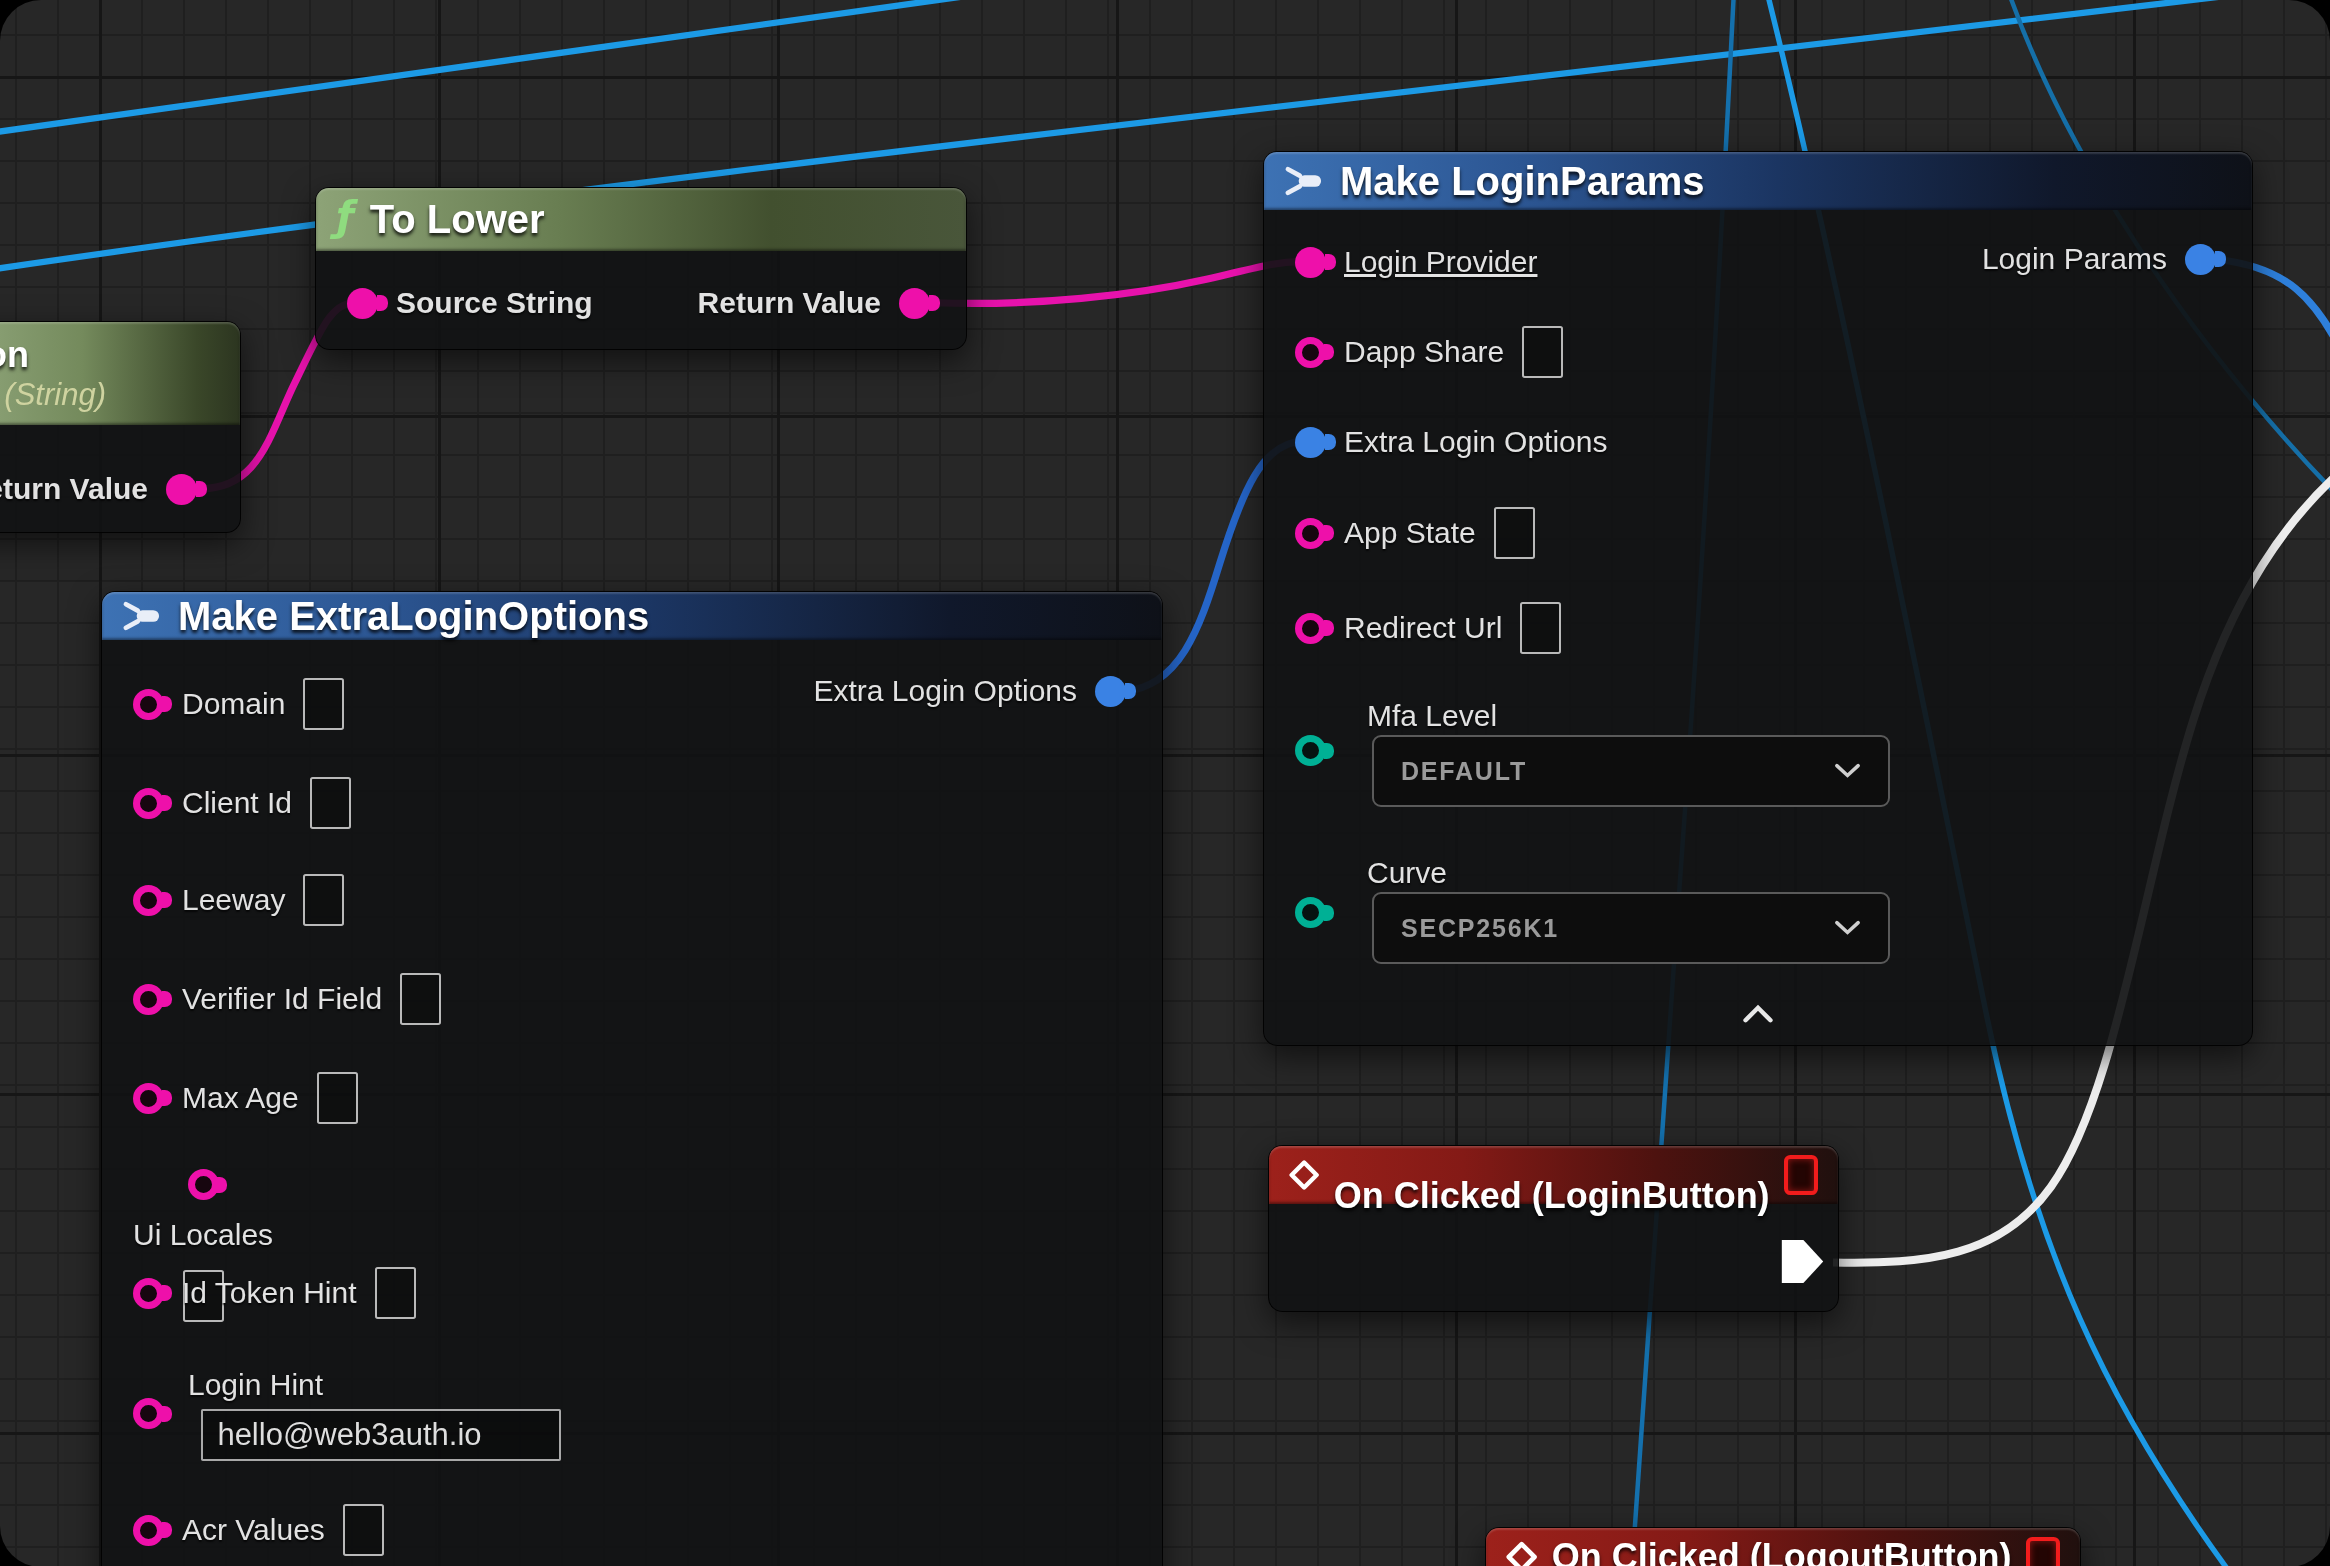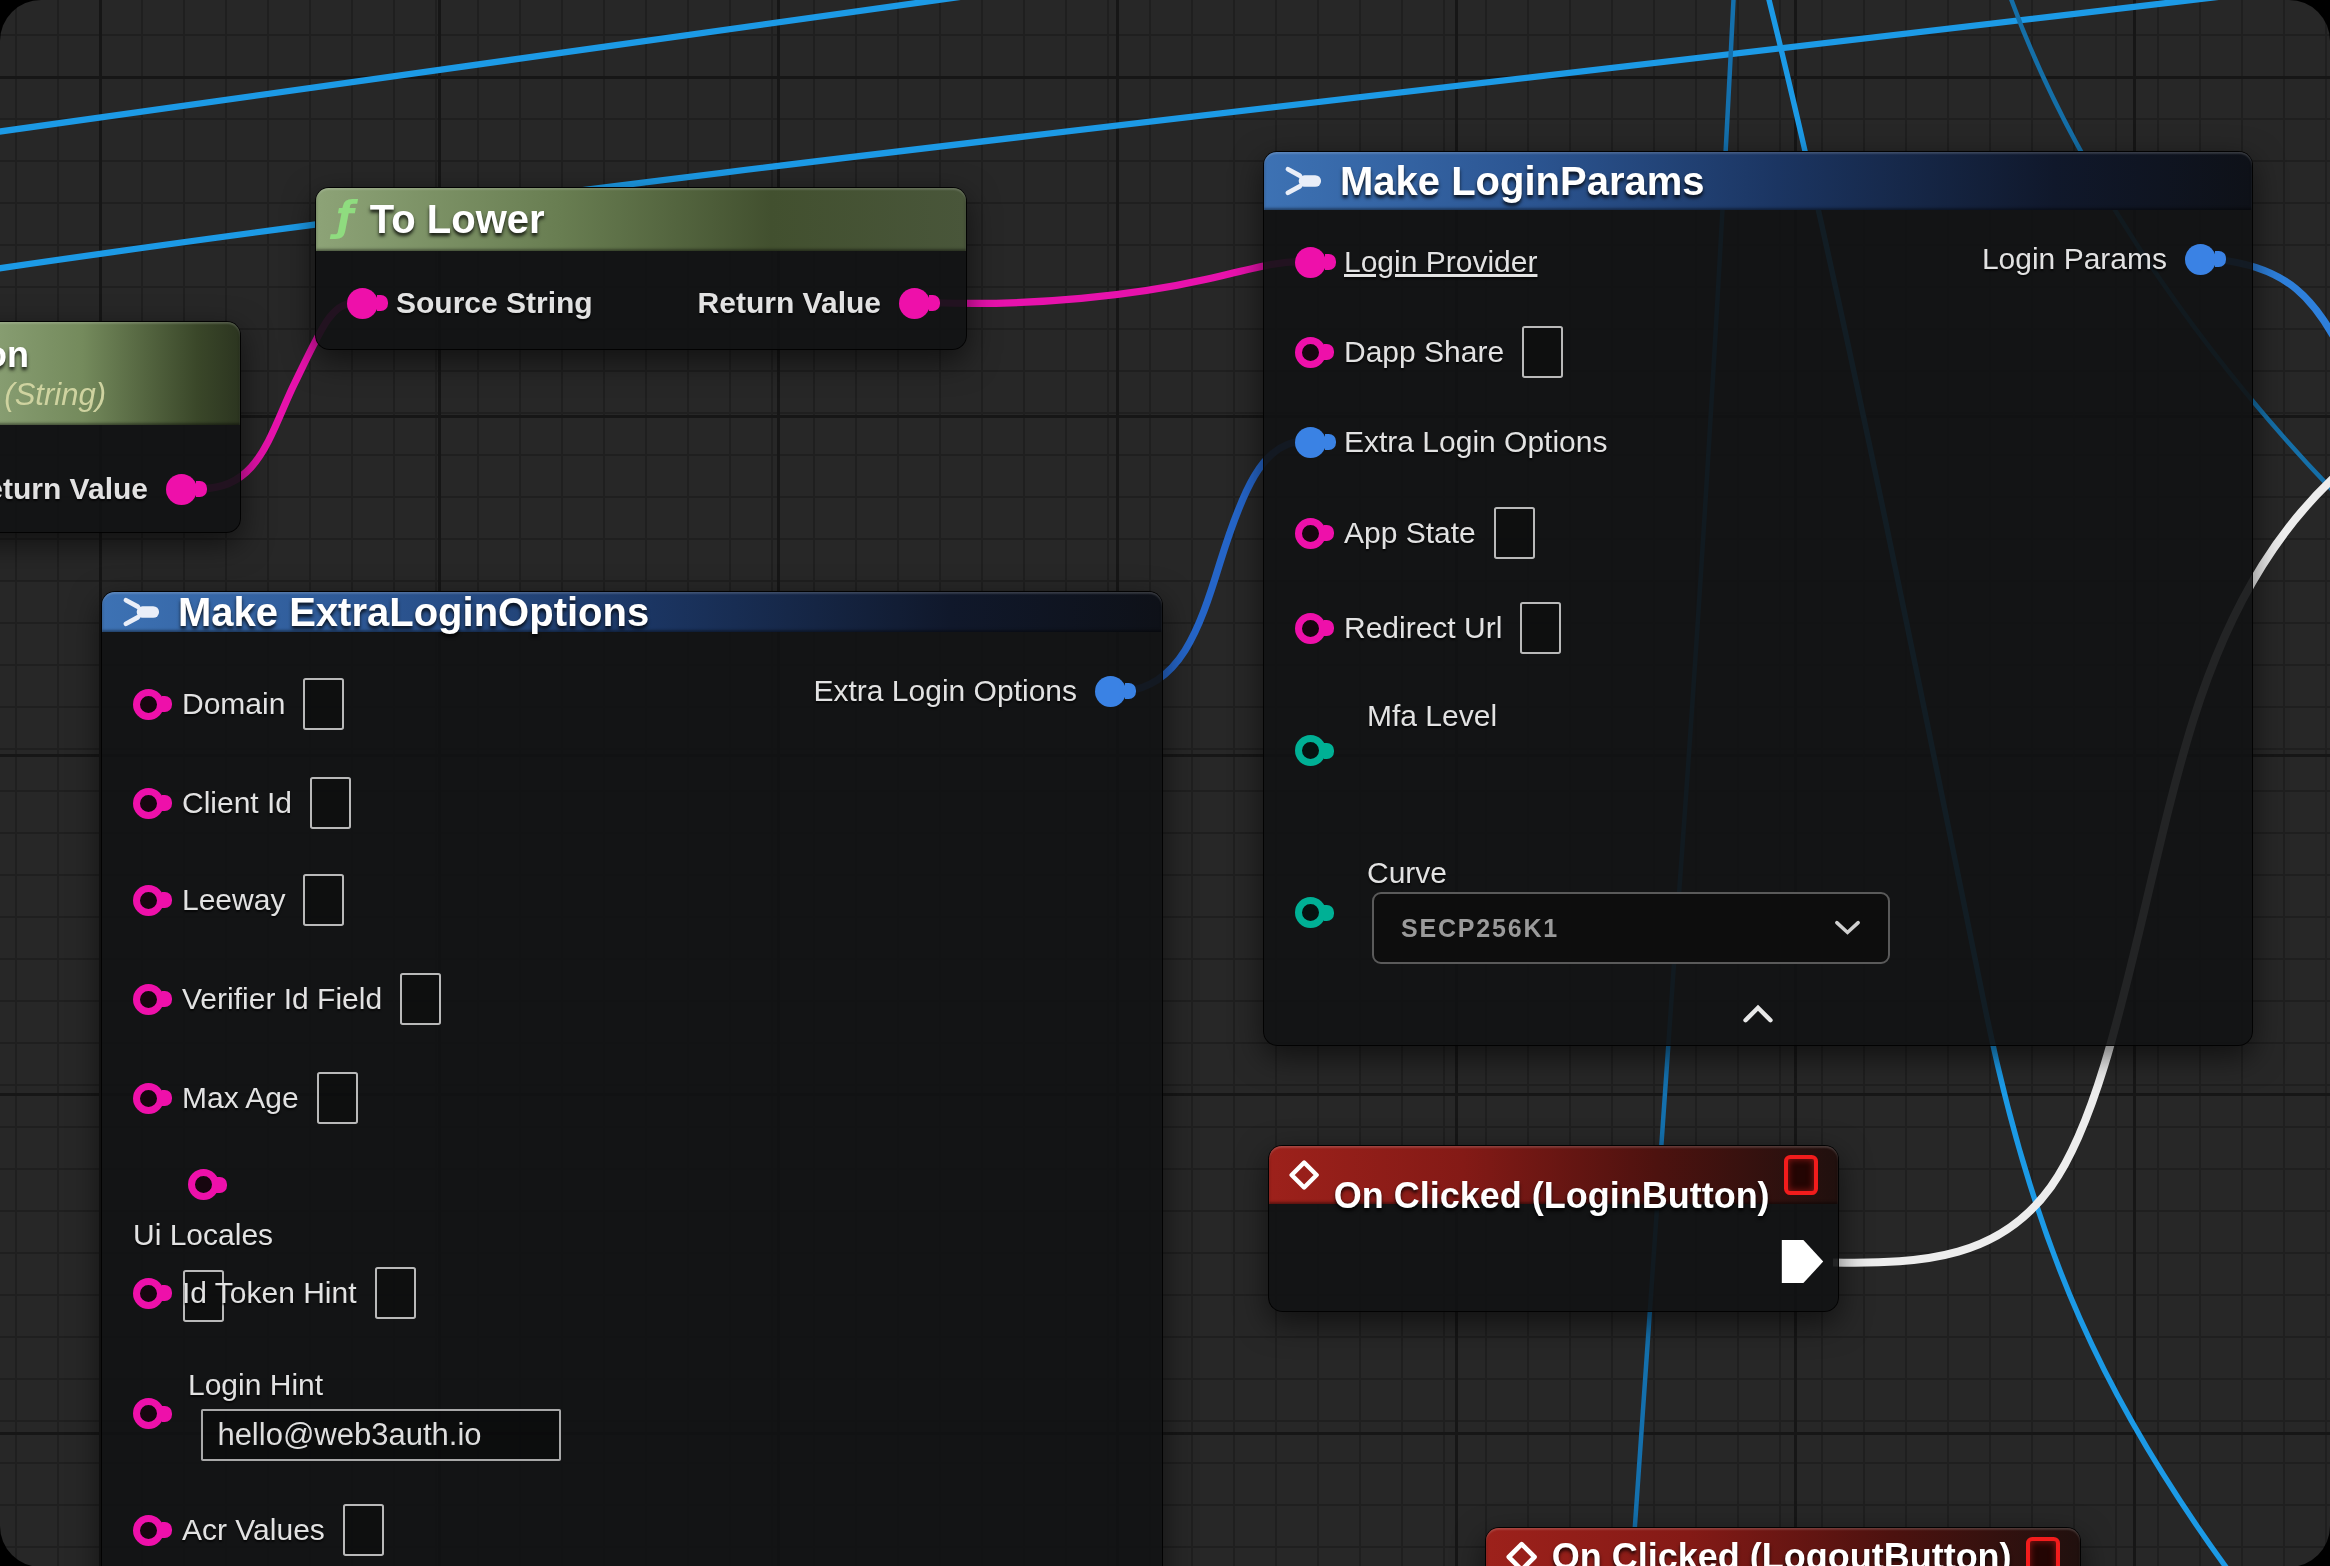--- a/index.html
+++ b/index.html
@@ -116,21 +116,21 @@
       <span class="pin f-mag"></span>
       <span class="lbl" style="font-weight:bold;">Source String</span>
     </div>
     <div class="prow out" style="top:89px;right:36px;">
       <span class="lbl" style="font-weight:bold;">Return Value</span>
       <span class="pin f-mag"></span>
     </div>
   </div>
 
   <div class="node" style="left:101px;top:591px;width:1062px;height:1026px;">
-    <div class="nhead blue" style="height:40px;">
+    <div class="nhead blue" style="height:48px;">
       <svg width="40" height="32" viewBox="0 0 36 30">
         <path d="M3 4 L14 10" stroke="#e9eef8" stroke-width="4.5" stroke-linecap="round" fill="none"></path>
         <path d="M3 26 L14 20" stroke="#e9eef8" stroke-width="4.5" stroke-linecap="round" fill="none"></path>
         <rect x="13" y="9.5" width="21" height="11" rx="5.5" fill="#e9eef8"></rect>
       </svg>
       <span class="title">Make ExtraLoginOptions</span>
     </div>
     <div class="prow out" style="top:73px;right:36px;">
       <span class="lbl">Extra Login Options</span>
       <span class="pin f-blue"></span>
@@ -215,20 +215,26 @@
       <span class="inbox"></span>
     </div>
     <div class="prow" style="top:450px;text-align:center;">
       <span class="pin h-mag"></span>
       <span class="lbl">Redirect Url</span>
       <span class="inbox"></span>
     </div>
 
     <div class="seclabel" style="left:103px;top:547px;">Mfa Level</div>
     <span class="pin h-teal" style="position:absolute;left:31px;top:583px;"></span>
+    <div class="dropdown" style="left:108px;top:583px;width:518px;">
+      <span class="dval">DEFAULT</span>
+      <svg width="27" height="16" viewBox="0 0 30 18">
+        <path d="M3 3 L15 14 L27 3" stroke="#cfcfcf" stroke-width="4" fill="none" stroke-linecap="round"></path>
+      </svg>
+    </div>
 
     <div class="seclabel" style="left:103px;top:704px;">Curve</div>
     <span class="pin h-teal" style="position:absolute;left:31px;top:745px;"></span>
     <div class="dropdown" style="left:108px;top:740px;width:518px;">
       <span class="dval">SECP256K1</span>
       <svg width="27" height="16" viewBox="0 0 30 18">
         <path d="M3 3 L15 14 L27 3" stroke="#cfcfcf" stroke-width="4" fill="none" stroke-linecap="round"></path>
       </svg>
     </div>
     <div class="collapse" style="top:852px;">

